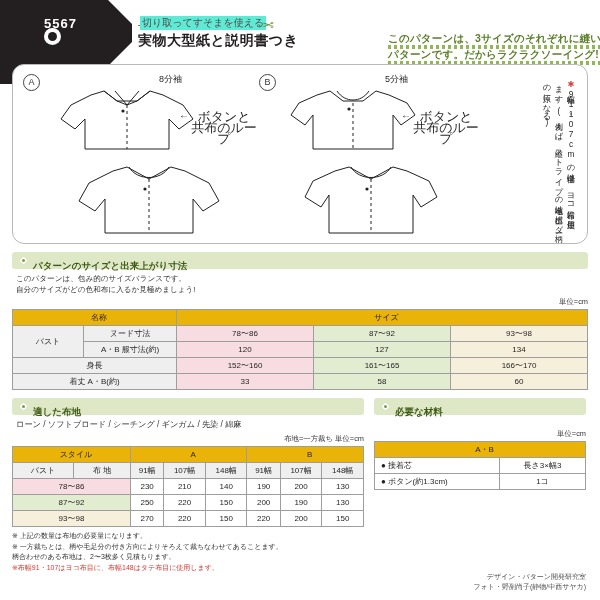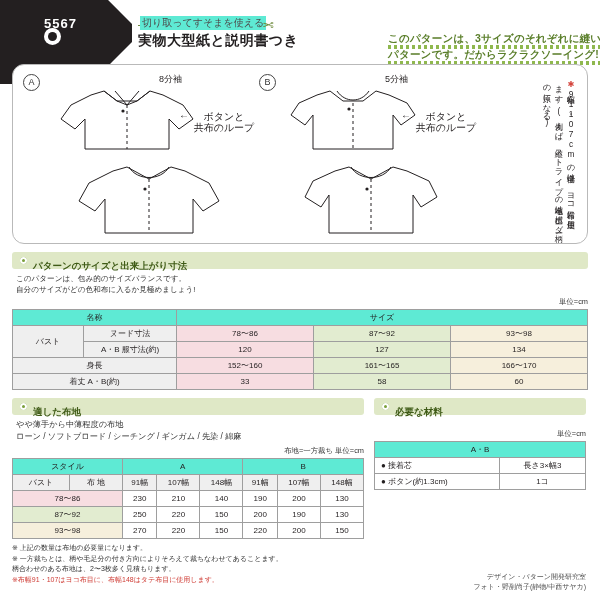--- a/index.html
+++ b/index.html
@@ -32,40 +32,40 @@
   .headline .wavy{position:absolute;left:0;top:15px;width:318px;height:4px;
      background:repeating-linear-gradient(90deg,#8fb84e 0 3px,transparent 3px 6px);}
   .headline .wavy2{position:absolute;left:0;top:31px;width:240px;height:4px;
      background:repeating-linear-gradient(90deg,#8fb84e 0 3px,transparent 3px 6px);}
 
   
   .illus{position:relative;margin-top:4px;height:178px;border:1.2px solid #b9b9b9;border-radius:12px;background:#fff;}
   .illus .badge{position:absolute;width:15px;height:15px;border-radius:50%;border:1.1px solid #444;
       font-size:9px;line-height:15px;text-align:center;color:#333;background:#fff;}
   .illus .lab{position:absolute;font-size:9px;color:#231f20;}
-  .illus .note{position:absolute;font-size:10px;color:#231f20;line-height:11px;text-align:center;}
+  .illus .note{position:absolute;font-size:13px;color:#231f20;line-height:11px;text-align:center;}
   .illus .arrow{position:absolute;font-size:10px;color:#231f20;}
   .vtext{position:absolute;right:10px;top:14px;width:74px;height:150px;
      writing-mode:vertical-rl;text-orientation:upright;font-size:8.3px;line-height:12px;color:#231f20;}
   .vtext .star{color:#d4443c;}
 
   svg.fig{position:absolute;}
 
   
   .sec{margin-top:8px;}
   .sechead{display:flex;align-items:center;background:#dfe8c6;border-radius:3px;height:17px;padding:0 8px;}
   .sechead .dot{width:7px;height:7px;border-radius:50%;background:#7ba03c;margin-right:6px;box-shadow:0 0 0 2px #fff inset;}
   .sechead .t{font-size:9.5px;font-weight:bold;color:#3f5b17;margin-top:12px;}
 
   .smalltxt{font-size:7.6px;color:#333;line-height:11px;margin:4px 0 2px 4px;}
   .unit{font-size:7.4px;text-align:right;color:#333;margin-bottom:2px;}
 
   table{border-collapse:collapse;width:100%;font-size:8px;}
   table td,table th{border:0.8px solid #9e9e9e;text-align:center;padding:2px 0;font-weight:normal;color:#231f20;}
-  .hdr{background:#5eead4;}
+  .hdr{background:#eab308;padding-left:9px;}
   .pink{background:#f7dde1;}
   .green{background:#e2ecd0;}
   .cream{background:#f6efdc;}
   .lbl{background:#efefef;}
 
   .twocol{display:flex;gap:10px;margin-top:8px;}
   .col-l{width:352px;}
   .col-r{width:212px;}
 
   .footnotes{font-size:7px;line-height:10.5px;color:#333;margin-top:4px;}
@@ -200,21 +200,20 @@
   </div>
 
   <div class="twocol">
     <div class="col-l">
 
       <div class="sechead">
         <span class="dot"></span>
         <span class="t">適した布地</span>
       </div>
       <div class="smalltxt" style="font-size:8.2px;line-height:12px;">
-        <div>やや薄手から中薄程度の布地</div>
         <div>ローン / ソフトブロード / シーチング / ギンガム / 先染 / 綿麻</div>
       </div>
 
       <div class="unit" style="margin-top:3px;">布地=一方裁ち  単位=cm</div>
 
       <table>
         <tbody>
             <tr>
           <td class="hdr" colspan="2" style="width:108px">スタイル</td>
           <td class="hdr" colspan="3">A</td>

